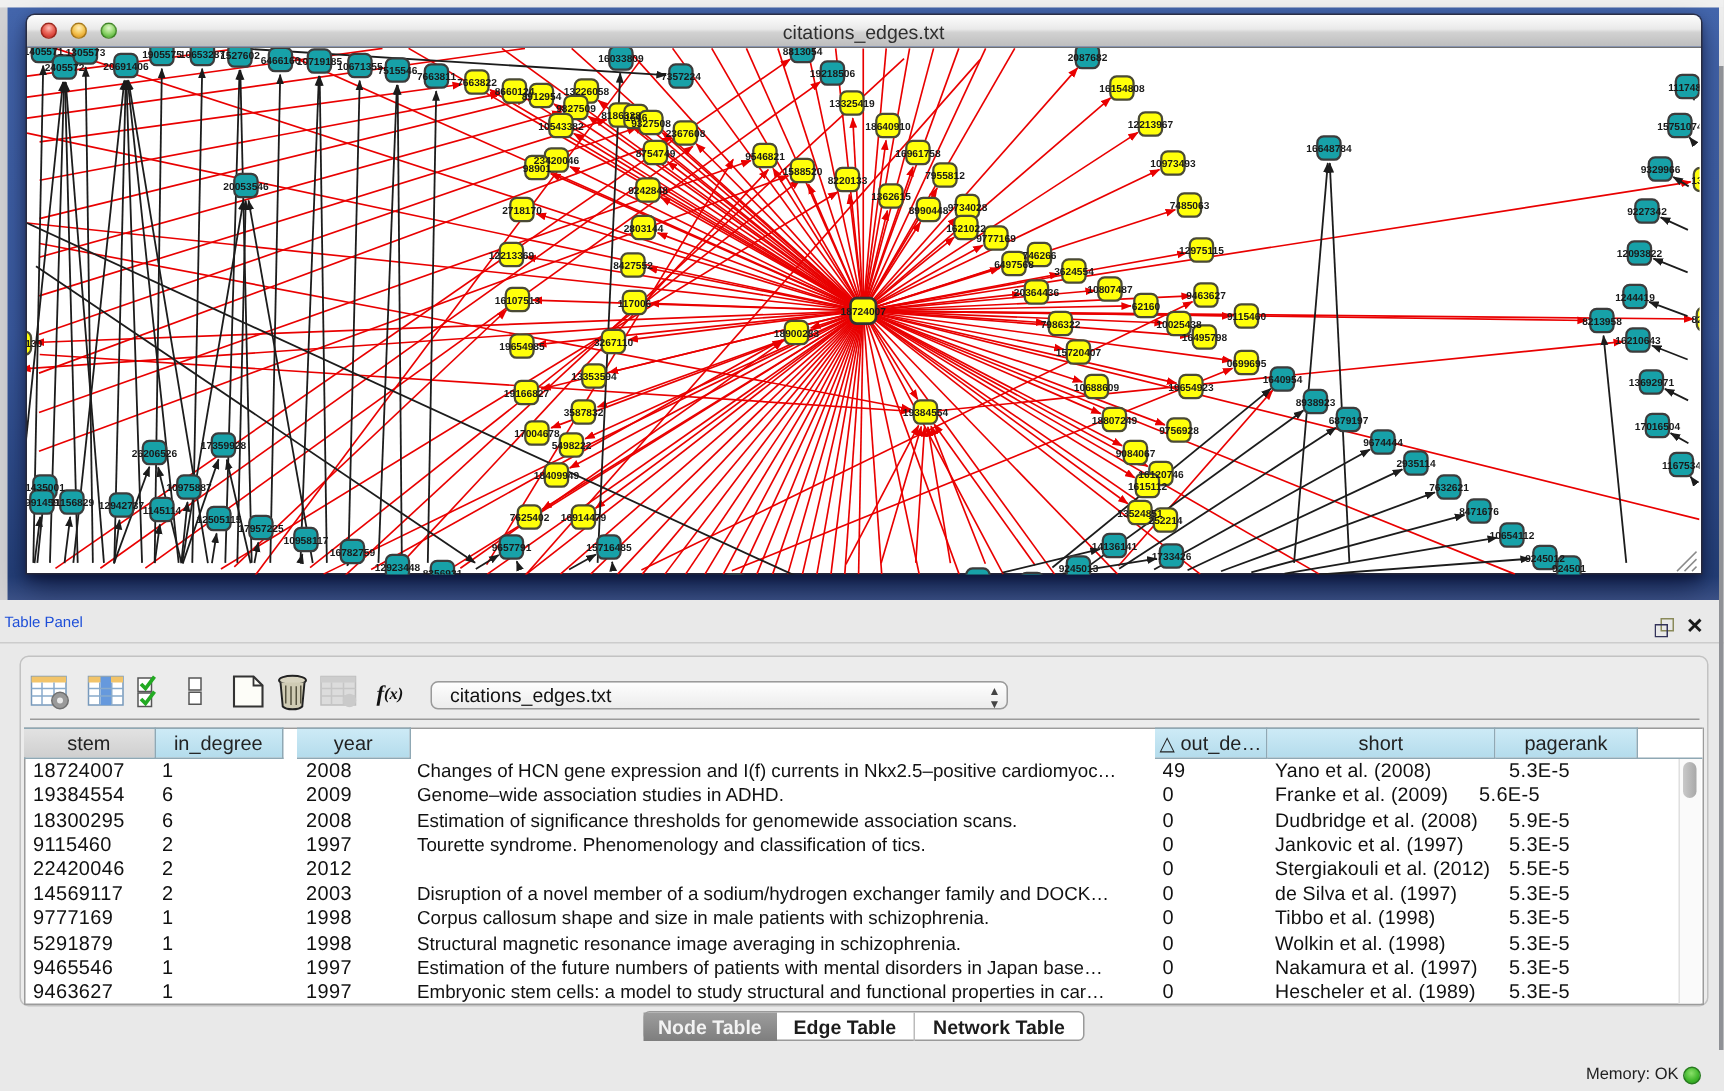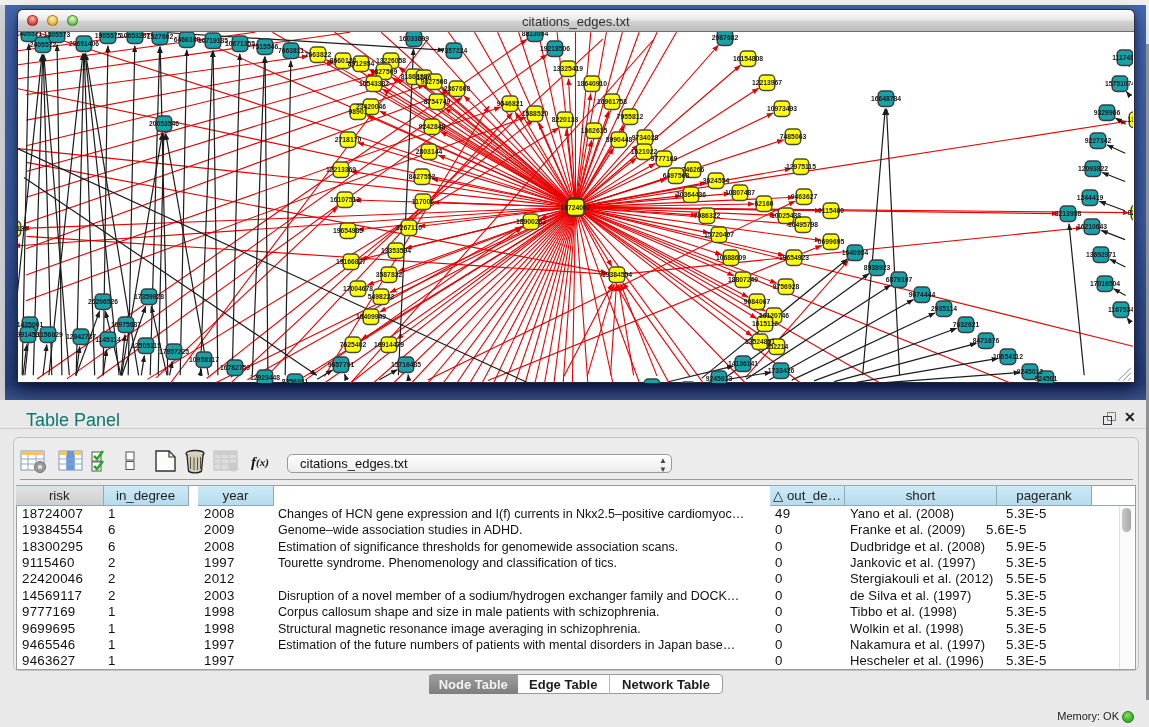--- a/index.html
+++ b/index.html
@@ -18,21 +18,21 @@
  background:linear-gradient(#fdfdfd,#e9e9e9 45%,#d2d2d2 55%,#bdbdbd);
  border-bottom:1px solid #6f6f6f;
  text-align:center;font-size:13px;color:#2e2e2e;line-height:23px}
 .tl{width:11px;height:11px;border-radius:50%;top:5px}
 #tl1{left:9px;background:radial-gradient(circle at 50% 30%,#ffc2bb,#ec6d60 40%,#d8433a 70%,#ad2a22);border:0.5px solid rgba(120,20,10,.6)}
 #tl2{left:29px;background:radial-gradient(circle at 50% 30%,#ffeec0,#f7ce64 40%,#eaac35 70%,#bf821d);border:0.5px solid rgba(130,90,10,.6)}
 #tl3{left:49px;background:radial-gradient(circle at 50% 30%,#e1f7cd,#a1dd7e 40%,#6cc14c 70%,#44922d);border:0.5px solid rgba(40,100,20,.6)}
 #canvas{left:0;top:22px;width:1116.5px;height:350.5px;background:#fff;overflow:hidden}
 
 #panel{left:0;top:400px;width:1149px;height:327px;background:#e9e9e9}
-#ptitle{left:26px;top:10px;font-size:18px;color:#0f766e}
+#ptitle{left:3px;top:10px;font-size:10px;color:#1d4ed8}
 #pfloat{left:1103px;top:12px;width:11px;height:11px}
 #pclose{left:1124px;top:9px;font-size:14px;font-weight:bold;color:#1a1a1a}
 #pline{left:0;top:27.5px;width:1149px;height:1px;background:#cccccc}
 #container{left:13px;top:37px;width:1126px;height:234px;background:#ececec;
  border:1px solid #c2c2c2;border-radius:6px}
 #tbar-line{left:20px;top:78.5px;width:1113px;height:1px;background:#9a9a9a}
 #dropdown{left:287px;top:53.5px;width:385px;height:19.5px;background:linear-gradient(#fefefe,#ececec);border:1px solid #9a9a9a;
  border-radius:5px;font-size:13px;color:#111;line-height:18.5px;padding-left:12px}
 #dd-arrows{left:655px;top:54px;width:16px;height:21px;font-size:8px;color:#444;text-align:center;line-height:9px;padding-top:2px}
 #table{left:16px;top:84.5px;width:1120px;height:185.5px;background:#fff;border:1px solid #9b9b9b}
@@ -657,21 +657,21 @@
       <rect x="1" y="2" width="23" height="19" fill="#cfcfcf" stroke="#999"></rect>
       <rect x="1" y="2" width="23" height="4" fill="#b5b5b5"></rect>
       <path d="M1 10h23M1 15h23M8 6v15M16 6v15" stroke="#a8a8a8" fill="none"></path>
       <circle cx="20" cy="18" r="4.5" fill="#b0b0b0"></circle>
     </g>
     <text x="231" y="18" font-family="Liberation Serif,serif" font-style="italic" font-weight="bold" font-size="15" fill="#111">f</text>
     <text x="236" y="17" font-family="Liberation Serif,serif" font-style="italic" font-weight="bold" font-size="11" fill="#111">(x)</text>
   </svg>
   <div class="abs" id="dropdown">citations_edges.txt</div>
   <div class="abs" id="dd-arrows">▲<br>▼</div>
-  <div class="hc" style="left:16px;width:87.5px;background:linear-gradient(#e2e2e2,#cfcfcf)">risk</div>
+  <div class="hc" style="left:16px;width:87.5px;background:linear-gradient(#e2e2e2,#cfcfcf)">stem</div>
 <div class="hc" style="left:103.5px;width:85px;background:linear-gradient(#cdeaf6,#b4dcec)">in_degree</div>
 <div class="hc" style="left:198px;width:76px;background:linear-gradient(#cdeaf6,#b4dcec)">year</div>
 <div class="hc" style="left:770px;width:75px;background:linear-gradient(#cdeaf6,#b4dcec)">△ out_de…</div>
 <div class="hc" style="left:845px;width:152px;background:linear-gradient(#cdeaf6,#b4dcec)">short</div>
 <div class="hc" style="left:997px;width:95px;background:linear-gradient(#cdeaf6,#b4dcec)">pagerank</div>
   <div class="abs" id="hfill"></div>
   <div class="tr" style="top:106.0px">
       <div class="td" style="left:22px;width:80px">18724007</div>
       <div class="td" style="left:108px;width:85px">1</div>
       <div class="td" style="left:204px;width:68px">2008</div>
@@ -727,43 +727,44 @@
 <div class="tr" style="top:204.1px">
       <div class="td" style="left:22px;width:80px">9777169</div>
       <div class="td" style="left:108px;width:85px">1</div>
       <div class="td" style="left:204px;width:68px">1998</div>
       <div class="td tdt" style="left:278px;width:492px">Corpus callosum shape and size in male patients with schizophrenia.</div>
       <div class="td" style="left:775px;width:68px">0</div>
       <div class="td" style="left:850px;width:149px;font-size:13px;letter-spacing:0.1px">Tibbo et al. (1998)</div>
       <div class="td" style="left:1006px;width:86px">5.3E-5</div>
     </div>
 <div class="tr" style="top:220.5px">
-      <div class="td" style="left:22px;width:80px">9699695</div>
+      <div class="td" style="left:22px;width:80px">5291879</div>
       <div class="td" style="left:108px;width:85px">1</div>
       <div class="td" style="left:204px;width:68px">1998</div>
       <div class="td tdt" style="left:278px;width:492px">Structural magnetic resonance image averaging in schizophrenia.</div>
       <div class="td" style="left:775px;width:68px">0</div>
       <div class="td" style="left:850px;width:149px;font-size:13px;letter-spacing:0.1px">Wolkin et al. (1998)</div>
       <div class="td" style="left:1006px;width:86px">5.3E-5</div>
     </div>
 <div class="tr" style="top:236.8px">
       <div class="td" style="left:22px;width:80px">9465546</div>
       <div class="td" style="left:108px;width:85px">1</div>
       <div class="td" style="left:204px;width:68px">1997</div>
       <div class="td tdt" style="left:278px;width:492px">Estimation of the future numbers of patients with mental disorders in Japan base…</div>
       <div class="td" style="left:775px;width:68px">0</div>
       <div class="td" style="left:850px;width:149px;font-size:13px;letter-spacing:0.1px">Nakamura et al. (1997)</div>
       <div class="td" style="left:1006px;width:86px">5.3E-5</div>
     </div>
 <div class="tr" style="top:253.2px">
       <div class="td" style="left:22px;width:80px">9463627</div>
       <div class="td" style="left:108px;width:85px">1</div>
       <div class="td" style="left:204px;width:68px">1997</div>
-      <div class="td" style="left:775px;width:68px">0</div>
-      <div class="td" style="left:850px;width:149px;font-size:13px;letter-spacing:0.1px">Hescheler et al. (1996)</div>
+      <div class="td tdt" style="left:278px;width:492px">Embryonic stem cells: a model to study structural and functional properties in car…</div>
+      <div class="td" style="left:775px;width:68px">0</div>
+      <div class="td" style="left:850px;width:149px;font-size:13px;letter-spacing:0.1px">Hescheler et al. (1989)</div>
       <div class="td" style="left:1006px;width:86px">5.3E-5</div>
     </div>
   <div class="abs" id="vscroll"></div>
   <div class="abs" id="vthumb"></div>
   <div class="abs" id="tabs"></div>
   <div class="abs tab" id="tab1" style="left:428.5px;top:274.5px">Node Table</div>
   <div class="abs tab" id="tab2" style="left:518px;top:274.5px">Edge Table</div>
   <div class="abs tab" id="tab3" style="left:609.5px;top:274.5px">Network Table</div>
   <div class="abs" id="mem">Memory: OK</div>
   <div class="abs" id="memdot" style="top:311px;left:1122px"></div>

